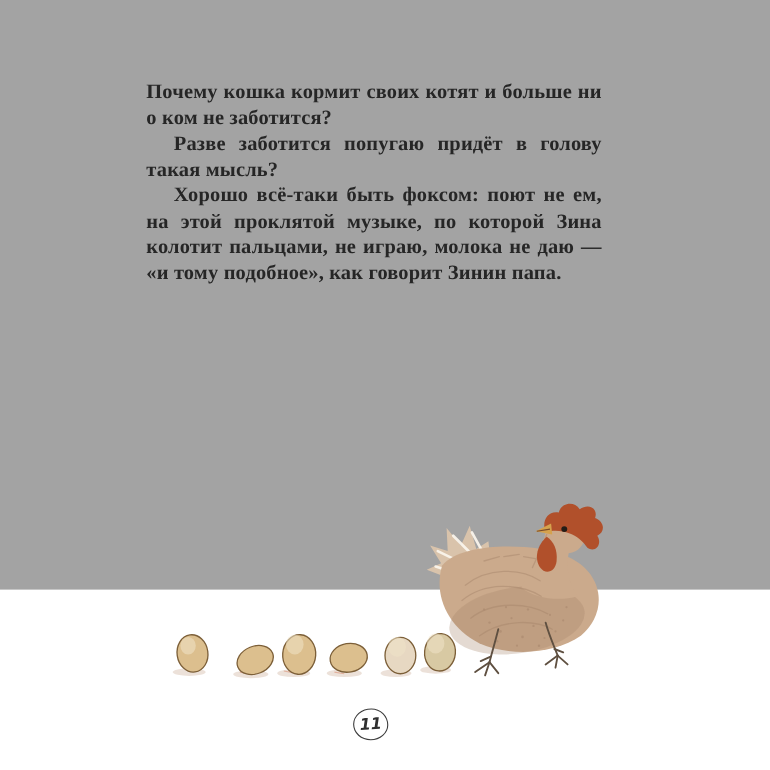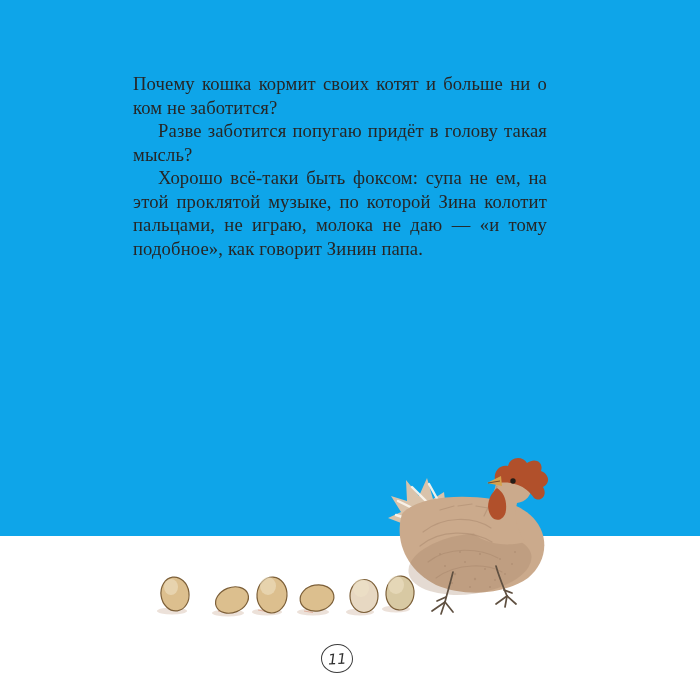--- a/index.html
+++ b/index.html
@@ -1,19 +1,20 @@
 <!DOCTYPE html>
 <html><head>
 <meta charset="utf-8">
 <style>
   * { margin:0; padding:0; box-sizing:border-box; }
   html, body { width:700px; height:700px; background:#ffffff; overflow:hidden; }
   .page {
-    position:relative; width:700px; height:536px; background:#0ea5e9;
+    position:relative; width:700px; height:536px; background:#a3a3a3;
     font-family:"Liberation Serif", serif;
+    font-weight:bold;
   }
   .text-block {
     position:absolute; left:133px; top:72px; width:414px;
     color:#262626; font-size:18.6px; line-height:23.5px;
     text-align:justify; letter-spacing:0.15px; hyphens:none;
   }
   .text-block p { text-indent:25px; margin:0; }
   .text-block p.no-indent { text-indent:0; }
   .illustration { position:absolute; left:140px; top:454px; width:460px; height:178px; }
   .page-number {
@@ -27,21 +28,21 @@
   .page-number span { display:block; transform:rotate(-3deg); }
 </style>
 </head>
 <body>
 
 <div class="page">
 
   <div class="text-block">
     <p class="no-indent">Почему кошка кормит своих котят и больше ни о ком не заботится?</p>
     <p>Разве заботится попугаю придёт в голову такая мысль?</p>
-    <p>Хорошо всё-таки быть фоксом: супа не ем, на этой проклятой музыке, по которой Зина колотит пальцами, не играю, молока не даю — «и тому подобное», как говорит Зинин папа.</p>
+    <p>Хорошо всё-таки быть фоксом: поют не ем, на этой проклятой музыке, по которой Зина колотит пальцами, не играю, молока не даю — «и тому подобное», как говорит Зинин папа.</p>
   </div>
 
   <svg class="illustration" viewBox="0 0 460 178" xmlns="http://www.w3.org/2000/svg">
 
     <g opacity="0.55" fill="#ddc9bb">
       <ellipse cx="32" cy="157" rx="15" ry="3.5"></ellipse>
       <ellipse cx="88" cy="159" rx="16" ry="3.5"></ellipse>
       <ellipse cx="127" cy="158" rx="15" ry="3.5"></ellipse>
       <ellipse cx="173" cy="158" rx="16" ry="3.5"></ellipse>
       <ellipse cx="220" cy="158" rx="14" ry="3.5"></ellipse>

